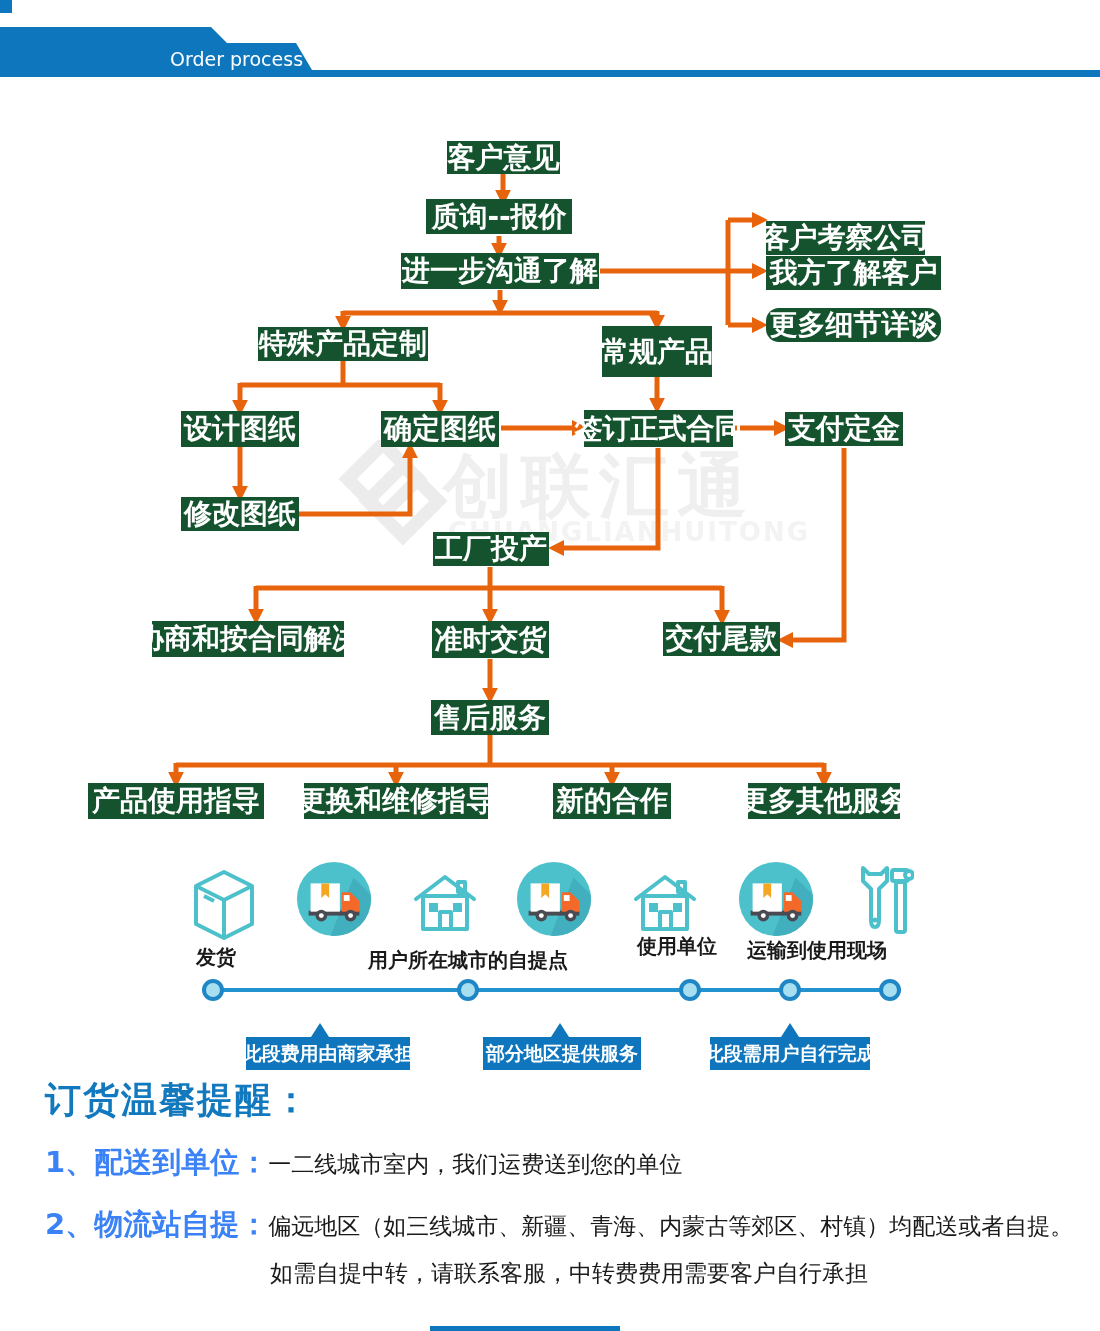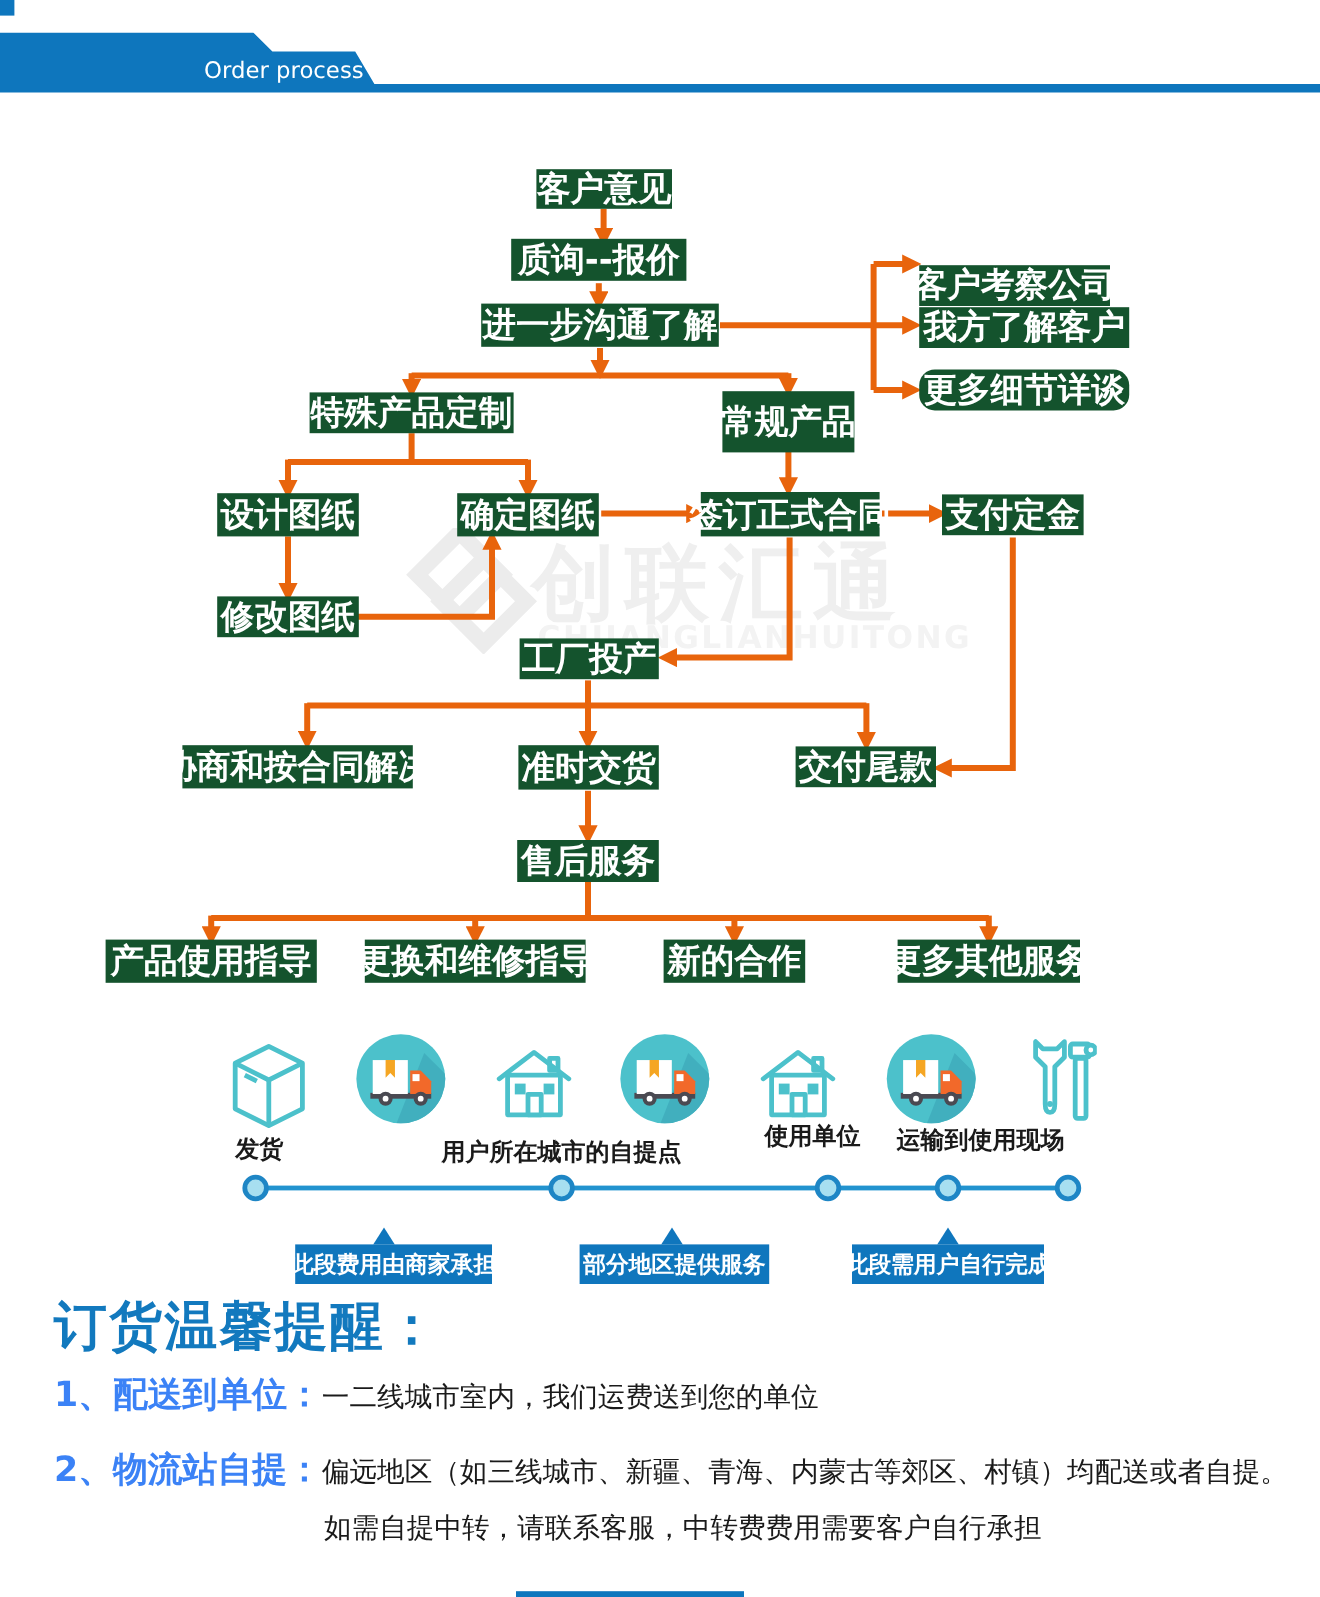--- a/index.html
+++ b/index.html
@@ -20,21 +20,21 @@
   #connectors{position:absolute;left:0;top:0;z-index:1;pointer-events:none;}
   
   .logi-label{position:absolute;color:#1A1A1A;font-size:20px;font-weight:bold;z-index:2;white-space:nowrap;}
   .tl-line{position:absolute;left:213px;top:988px;width:677px;height:4px;background:#2293CF;}
   .tl-dot{position:absolute;width:14px;height:14px;border:4px solid #1E86C5;background:#A7DFF0;border-radius:50%;}
   .seg-box{position:absolute;background:#0F76BD;color:#fff;font-size:19px;font-weight:bold;
            display:flex;align-items:center;justify-content:center;height:33px;z-index:2;white-space:nowrap;}
   .tri{position:absolute;width:0;height:0;border-left:9px solid transparent;border-right:9px solid transparent;
        border-bottom:14px solid #0F76BD;}
   
-  .rem-title{position:absolute;left:45px;top:1076px;font-size:44px;font-weight:bold;color:#1279BE;letter-spacing:2px;}
+  .rem-title{position:absolute;left:45px;top:1076px;font-size:36px;font-weight:bold;color:#1279BE;letter-spacing:2px;}
   .rem-line{position:absolute;white-space:nowrap;}
   .rem-blue{font-size:29px;font-weight:600;color:#3b82f6;}
   .rem-black{font-size:23px;color:#1A1A1A;}
   .bottom-bar{position:absolute;left:430px;top:1326px;width:190px;height:5px;background:#0E76BD;}
   .icon{position:absolute;z-index:2;}
 </style>
 </head>
 <body>
 
 <div id="stage">

